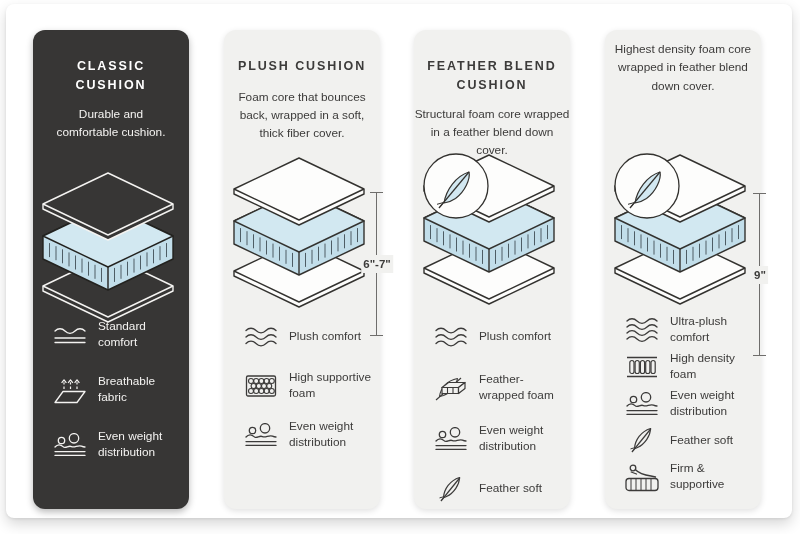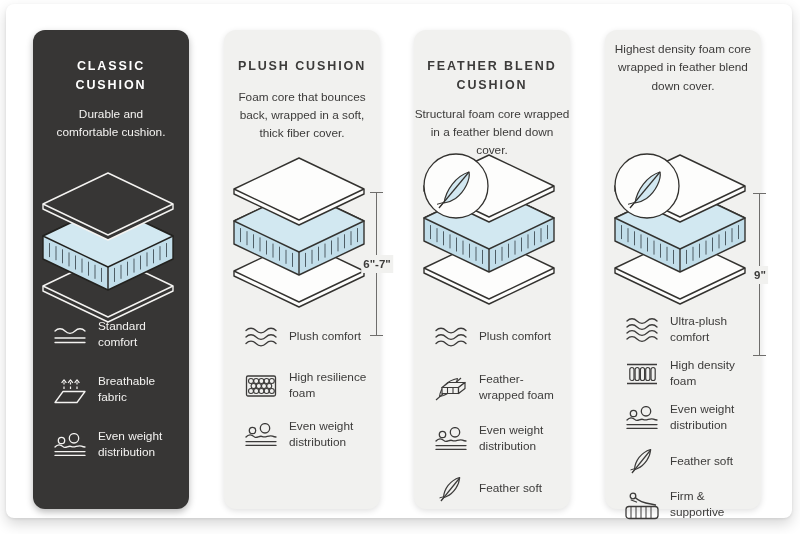--- a/index.html
+++ b/index.html
@@ -61,21 +61,21 @@
   .dim-label{
     position:absolute;left:7px;top:50%;transform:translate(-50%,-50%);
     font-size:11.5px;font-weight:bold;color:#3c3b3a;background:#f1f1ef;
     padding:3px 2px;white-space:nowrap;
   }
 
   .features{position:absolute;left:18px;right:6px;display:flex;flex-direction:column;}
   #col-classic .features{top:289px;gap:24px;}
   #col-plush   .features{top:292px;gap:18px;}
   #col-feather .features{top:292px;gap:20px;}
-  #col-ultra   .features{top:284px;gap:13px;}
+  #col-ultra   .features{top:284px;gap:6px;}
   .feature{display:flex;align-items:center;gap:9px;min-height:30px;}
   .f-icon{flex:0 0 38px;display:flex;align-items:center;justify-content:center;color:inherit;}
   .f-label{flex:1;font-size:11.8px;line-height:1.32;}
 </style>
 </head>
 <body>
 
 <div class="card">
 
   <section class="column dark" id="col-classic">
@@ -166,21 +166,21 @@
                 <circle cx="19" cy="12" r="2.5"></circle>
                 <circle cx="24.2" cy="12" r="2.5"></circle>
                 <circle cx="6" cy="17" r="2.5"></circle>
                 <circle cx="11.2" cy="17" r="2.5"></circle>
                 <circle cx="16.4" cy="17" r="2.5"></circle>
                 <circle cx="21.6" cy="17" r="2.5"></circle>
                 <circle cx="26.8" cy="17" r="2.5"></circle>
               </g>
             </svg>
           </span>
-        <span class="f-label">High resilience foam</span>
+        <span class="f-label">High supportive foam</span>
       </div>
       <div class="feature">
         <span class="f-icon">
             <svg width="34" height="24" viewBox="0 0 34 24">
               <circle cx="8.5" cy="7.5" r="3.2" fill="none" stroke="currentColor" stroke-width="1.3"></circle>
               <circle cx="21" cy="5.3" r="4.7" fill="none" stroke="currentColor" stroke-width="1.3"></circle>
               <path d="M2,14 C4.5,11.2 7.5,11.2 10,13.6 C12.5,16 15.5,12 18.5,13.6 C21.5,15.2 25,11.6 28.5,13.2 C30,13.9 31,14 32,14 M2,18.6 H32 M2,22.4 H32" fill="none" stroke="currentColor" stroke-width="1.3" stroke-linecap="round"></path>
             </svg>
           </span>
         <span class="f-label">Even weight distribution</span>

